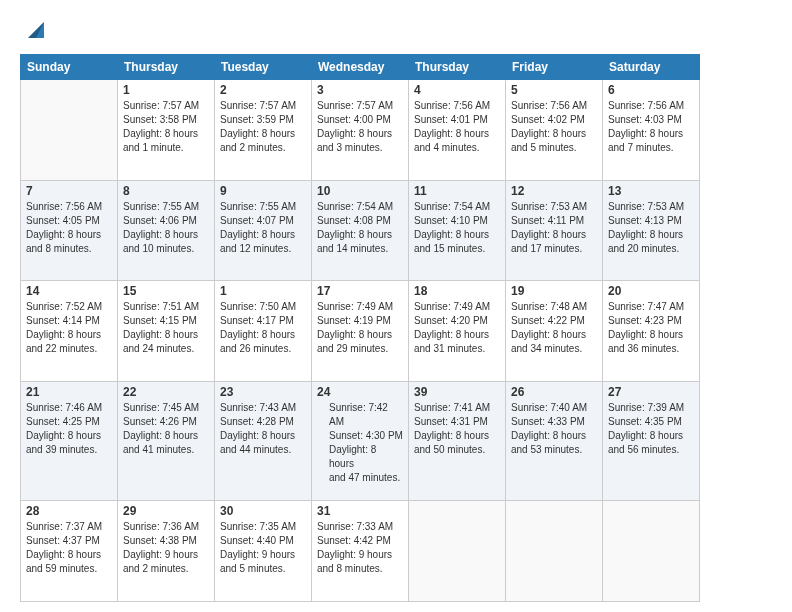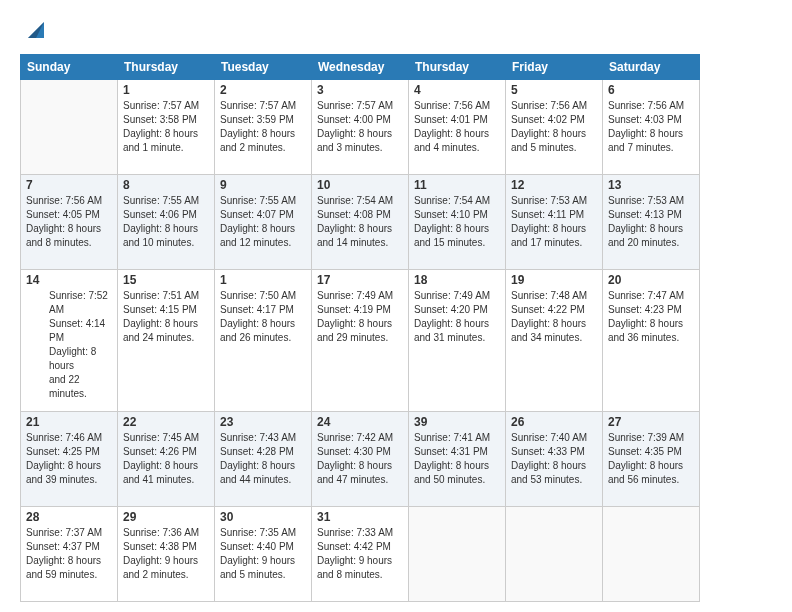--- a/index.html
+++ b/index.html
@@ -222,21 +222,21 @@
             <span class="day-num">13</span>
             <div class="day-info" style="white-space: pre-line;">Sunrise: 7:53 AM
 Sunset: 4:13 PM
 Daylight: 8 hours
 and 20 minutes.</div>
           </td>
         </tr>
         <tr>
           <td>
             <span class="day-num">14</span>
-            <div class="day-info" style="white-space: pre-line; margin-left: 23px;">Sunrise: 7:52 AM
+            <div class="day-info" style="white-space: pre-line;">Sunrise: 7:52 AM
 Sunset: 4:14 PM
 Daylight: 8 hours
 and 22 minutes.</div>
           </td>
           <td>
             <span class="day-num">15</span>
             <div class="day-info" style="white-space: pre-line;">Sunrise: 7:51 AM
 Sunset: 4:15 PM
 Daylight: 8 hours
 and 24 minutes.</div>
@@ -294,21 +294,21 @@
           </td>
           <td>
             <span class="day-num">23</span>
             <div class="day-info" style="white-space: pre-line;">Sunrise: 7:43 AM
 Sunset: 4:28 PM
 Daylight: 8 hours
 and 44 minutes.</div>
           </td>
           <td>
             <span class="day-num">24</span>
-            <div class="day-info" style="white-space: pre-line;">Sunrise: 7:42 AM
+            <div class="day-info" style="white-space: pre-line; margin-left: 12px;">Sunrise: 7:42 AM
 Sunset: 4:30 PM
 Daylight: 8 hours
 and 47 minutes.</div>
           </td>
           <td>
             <span class="day-num">39</span>
             <div class="day-info" style="white-space: pre-line;">Sunrise: 7:41 AM
 Sunset: 4:31 PM
 Daylight: 8 hours
 and 50 minutes.</div>

